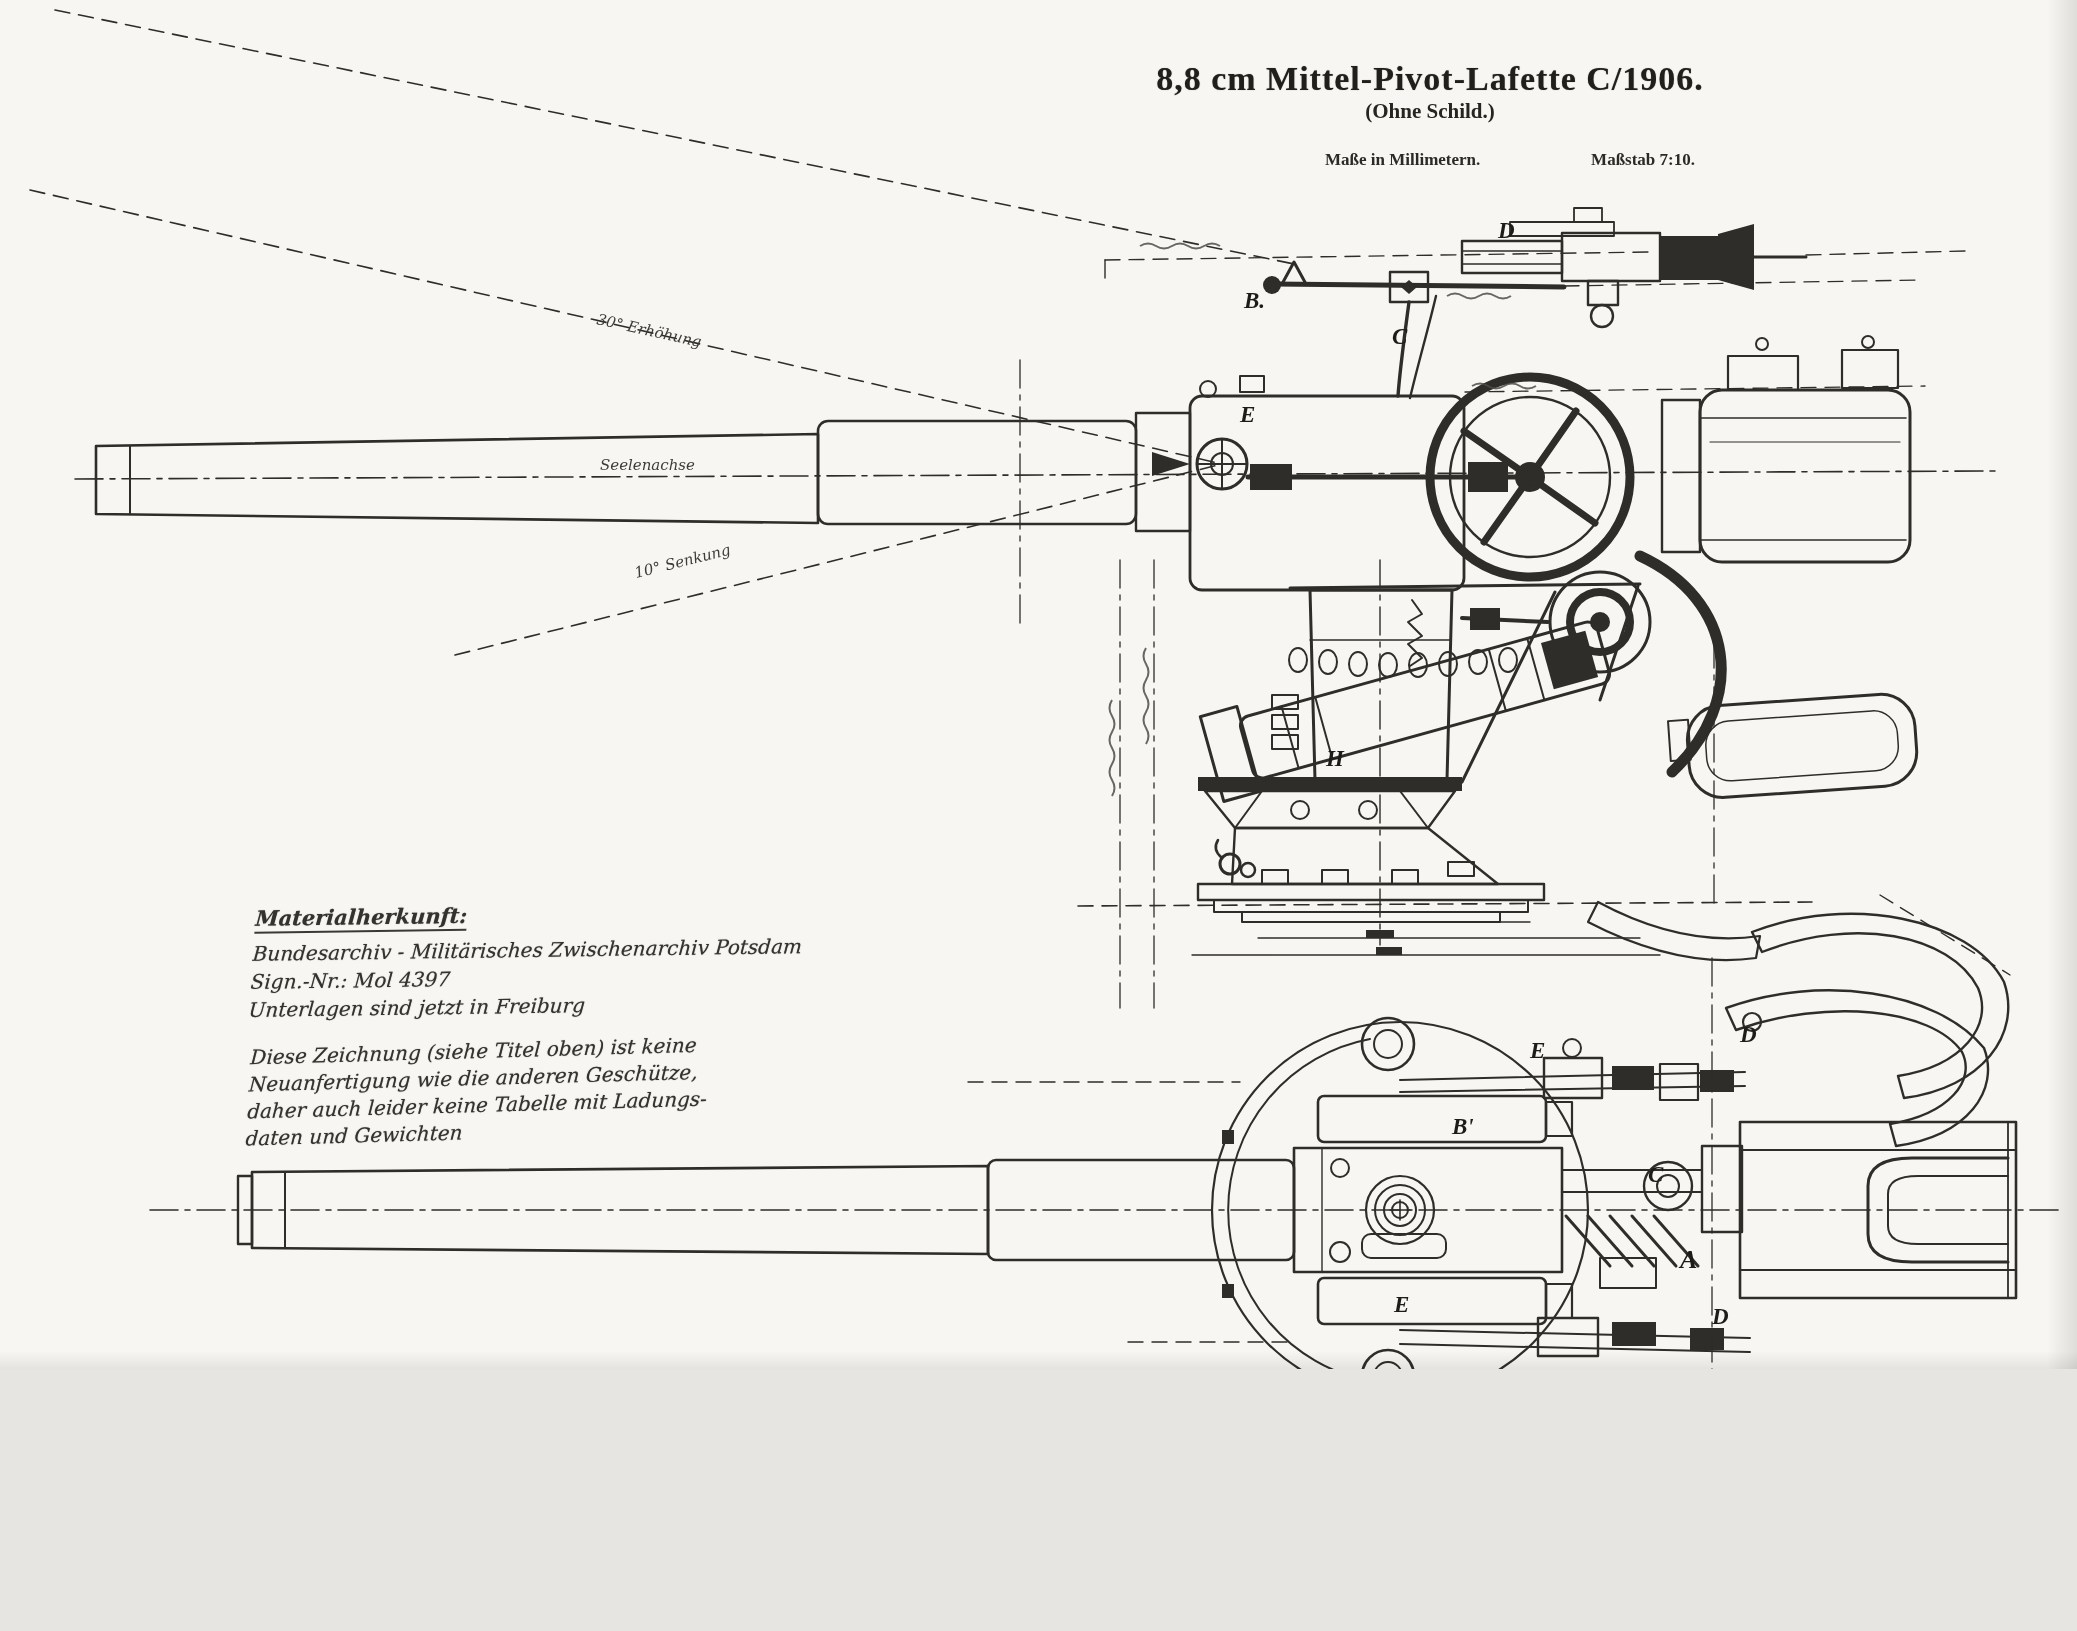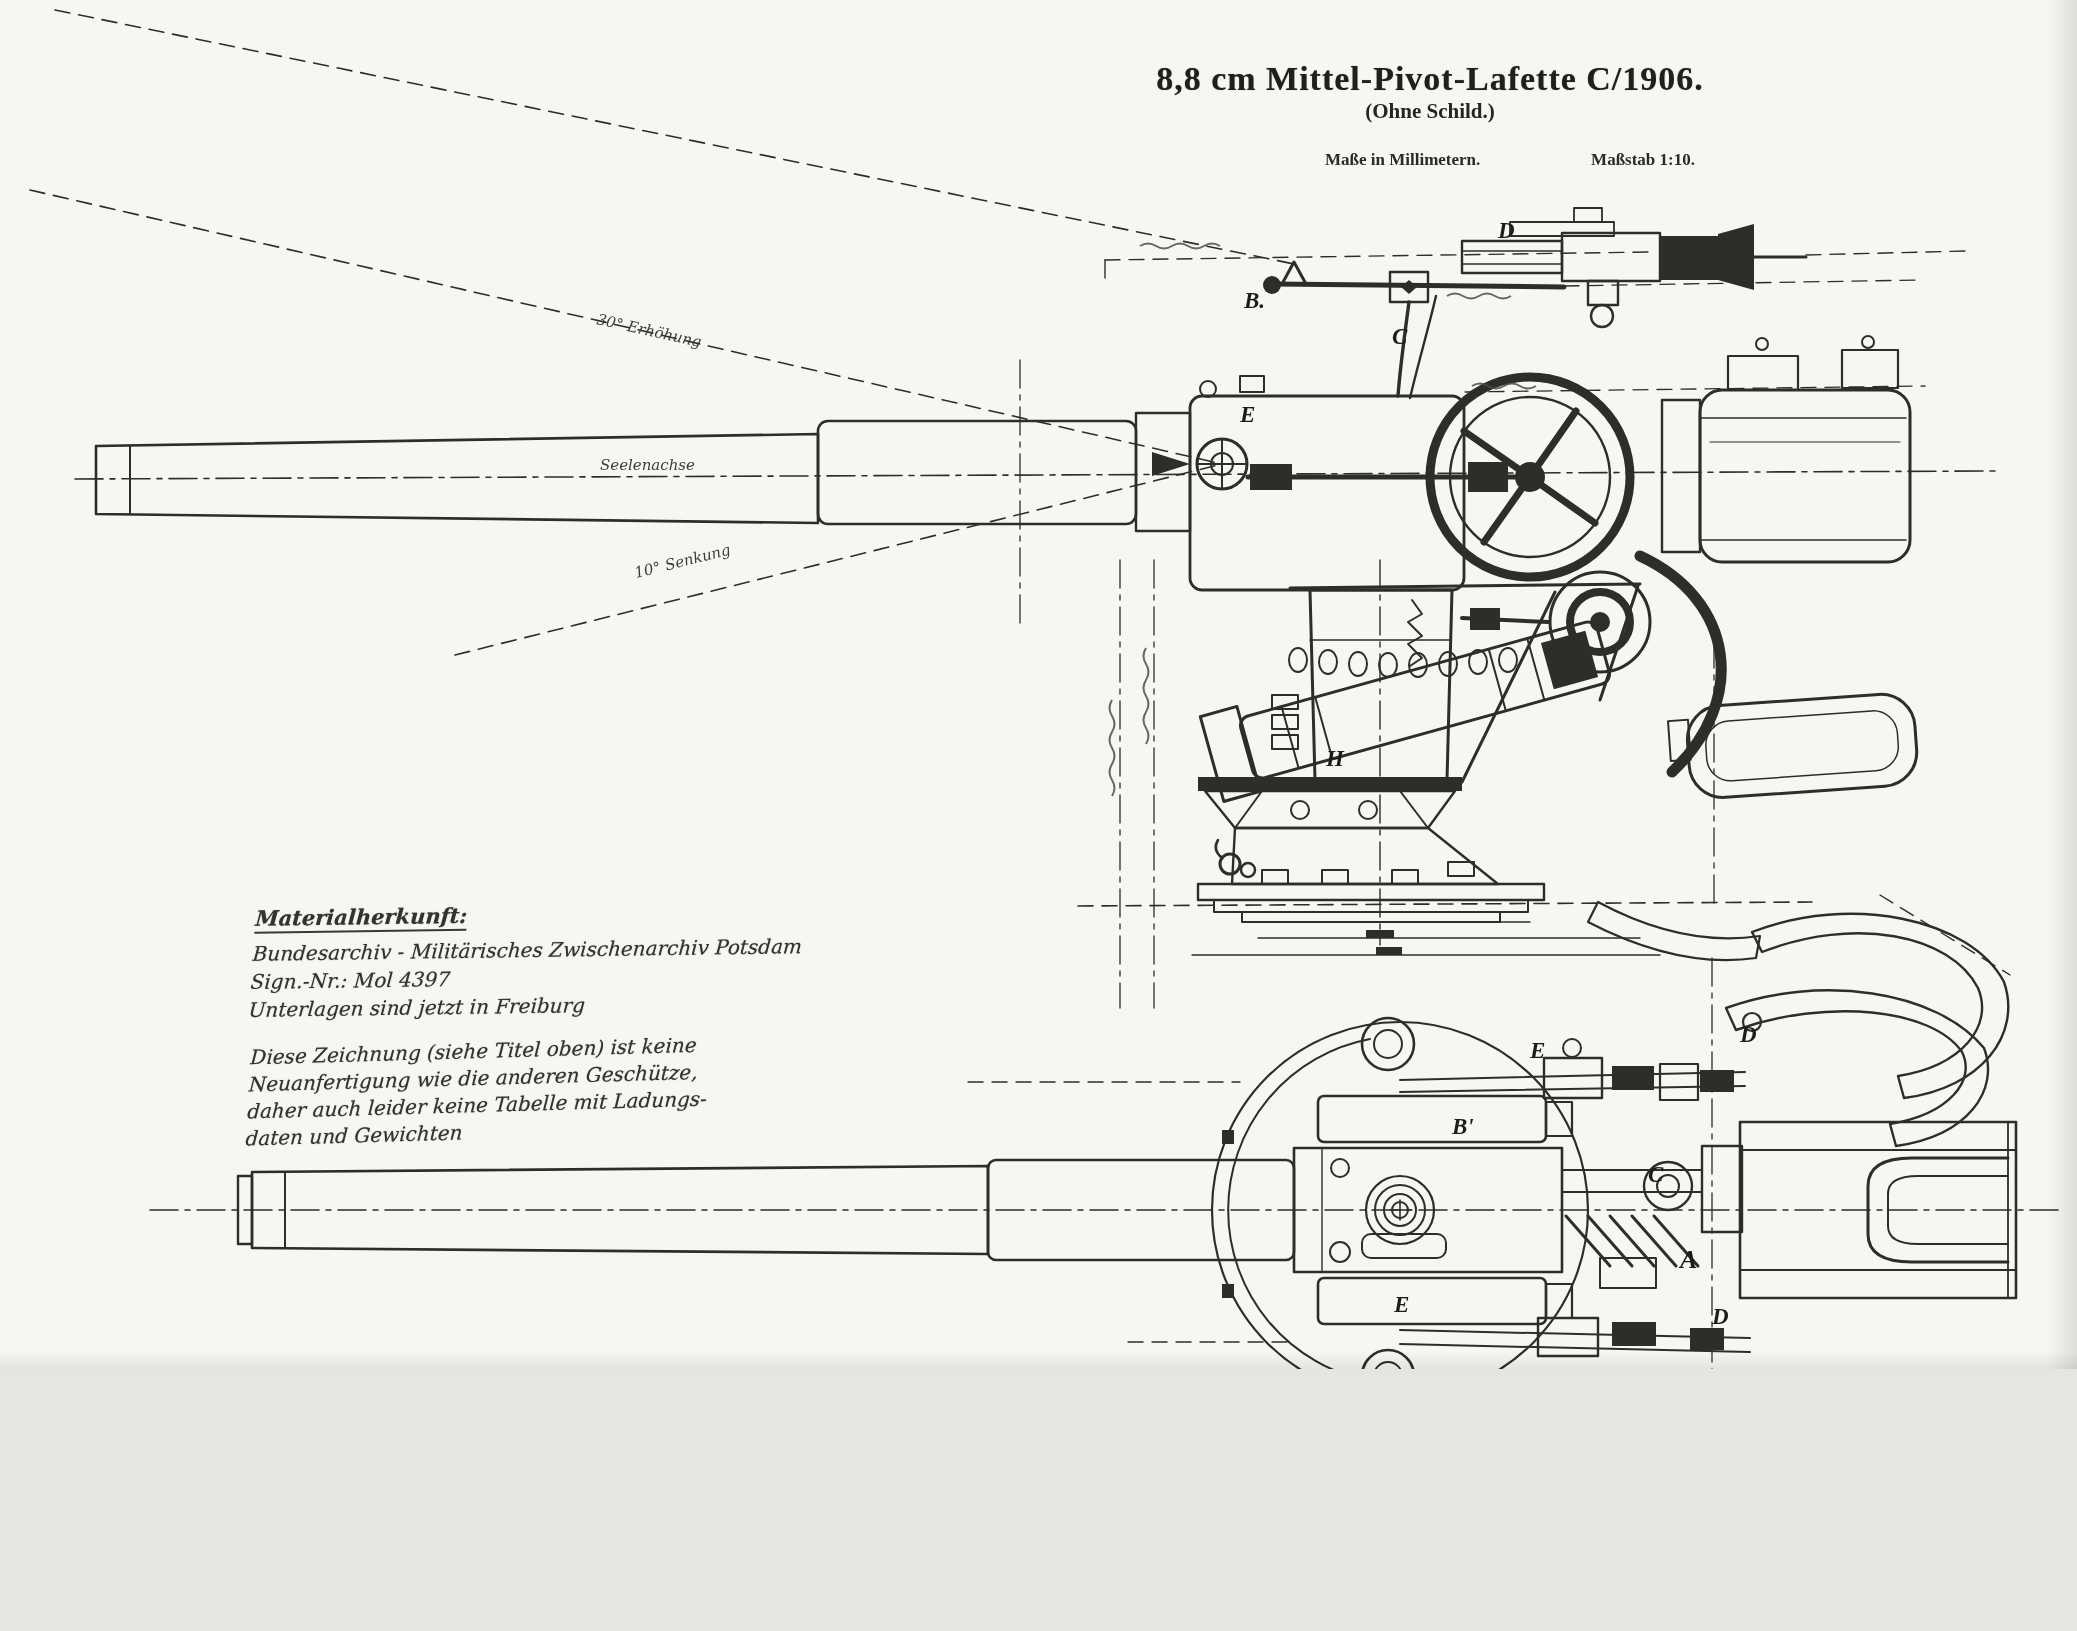--- a/index.html
+++ b/index.html
@@ -38,21 +38,21 @@
 <body>
 
 <div class="page">
 
   <div class="titleblock">
     <div class="title">8,8 cm Mittel-Pivot-Lafette C/1906.</div>
     <div class="subtitle">(Ohne Schild.)</div>
   </div>
   <div class="scalerow">
     <span>Maße in Millimetern.</span>
-    <span>Maßstab 1:10.</span>
+    <span>Maßstab 7:10.</span>
   </div>
 
   <div class="hand" style="left:252px;top:902px;">
     <div class="hd">Materialherkunft:</div>
     <div class="ln">Bundesarchiv - Militärisches Zwischenarchiv Potsdam</div>
     <div class="ln">Sign.-Nr.: Mol 4397</div>
     <div class="ln">Unterlagen sind jetzt in Freiburg</div>
   </div>
 
   <div class="hand note2" style="left:248px;top:1038px;transform:rotate(-1.6deg) skewX(-5deg);">

